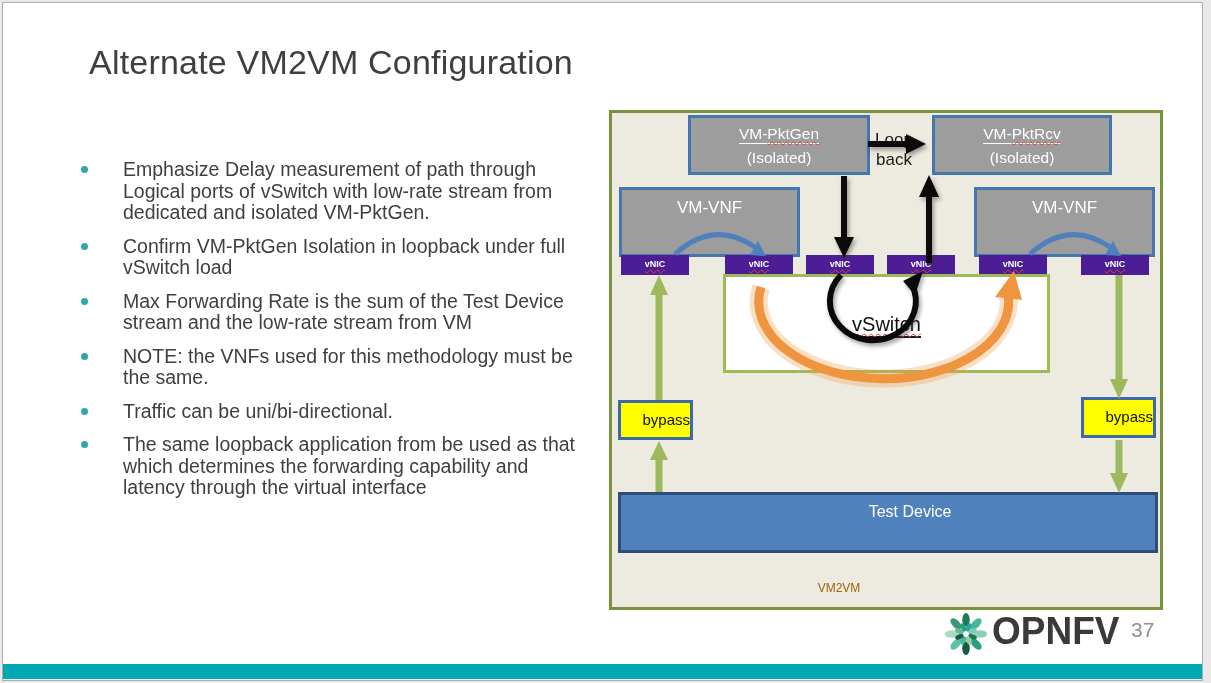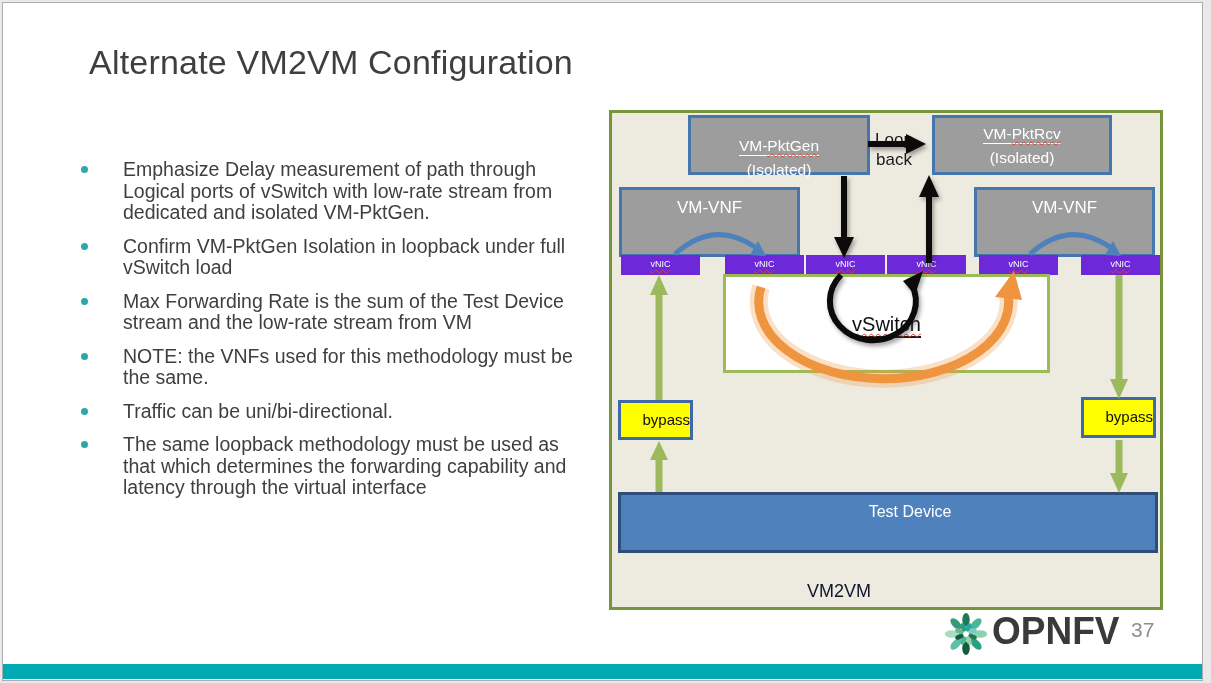--- a/index.html
+++ b/index.html
@@ -31,48 +31,48 @@
   }
   
   .diagram{
     position:absolute;left:606px;top:107px;width:554px;height:500px;
     background:#edebdf;border:3px solid #77933c;box-sizing:border-box;
   }
   .dbox{position:absolute;box-sizing:border-box;text-align:center;}
   .graybox{
     background:#9d9d9d;border:3px solid #4576ad;color:#ffffff;
   }
-  .pktgen{left:76px;top:2px;width:182px;height:60px;font-size:15.5px;line-height:24px;padding-top:16px;}
+  .pktgen{left:76px;top:2px;width:182px;height:60px;font-size:15.5px;line-height:24px;padding-top:4px;}
   .pktrcv{left:308px;top:2px;width:180px;height:60px;font-size:15.5px;line-height:24px;padding-top:4px;margin-left:12px;}
   .loop-label{left:250px;top:17px;width:64px;font-size:17px;color:#1a1a1a;}
   .vnf-left{left:7px;top:74px;width:181px;height:70px;font-size:17px;padding-top:8px;}
   .vnf-right{left:362px;top:74px;width:181px;height:70px;font-size:17px;padding-top:8px;}
   .vnic{
-    top:142px;width:79px;height:20px;background:#6d28d9;color:#ffffff;
-    font-size:9px;font-weight:normal;line-height:19px;
+    top:142px;width:68px;height:20px;background:#4c1d95;color:#ffffff;
+    font-size:9px;font-weight:bold;line-height:19px;
   }
   .vswitch{
     left:111px;top:161px;width:327px;height:99px;background:#ffffff;
     border:3px solid #9bbb59;
   }
   .vswitch-label{
     margin-top:36px;display:inline-block;font-size:20px;color:#111111;
     border-bottom:2px solid #1a1a1a;padding-bottom:0px;
   }
   .bypass{
     background:#ffff00;border:3px solid #3e68a8;color:#111111;
     font-size:15px;line-height:34px;text-align:right;
   }
   .bypass-left{left:6px;top:287px;width:75px;height:40px;}
   .bypass-right{left:469px;top:284px;width:75px;height:41px;}
   .testdevice{
     left:6px;top:379px;width:540px;height:61px;background:#4f81bd;
     border:3px solid #2e4e79;color:#ffffff;font-size:16px;line-height:25px;padding-top:4px;padding-left:44px;
   }
-  .vm2vm{left:127px;top:468px;width:200px;font-size:18px;color:#0f172a;}
+  .vm2vm{left:127px;top:468px;width:200px;font-size:12px;color:#a16207;}
   
   .uw{border-bottom:1.5px solid #ffffff;padding-bottom:1px;}
   
   .sp{
     text-decoration-line:underline;text-decoration-style:wavy;
     text-decoration-color:#e23b2e;text-decoration-thickness:1px;
     text-underline-offset:2px;
   }
   .overlay{position:absolute;left:0;top:0;width:554px;height:500px;pointer-events:none;}
   .shadow{filter:drop-shadow(2px 3px 2px rgba(50,50,50,0.45));}
@@ -93,21 +93,21 @@
 <div class="slide">
 
   <div class="title">Alternate VM2VM Configuration</div>
 
   <ul class="bullets">
     <li><span class="dot"></span><span>Emphasize Delay measurement of path through Logical ports of vSwitch with low-rate stream from dedicated and isolated VM-PktGen.</span></li>
     <li><span class="dot"></span><span>Confirm VM-PktGen Isolation in loopback under full vSwitch load</span></li>
     <li><span class="dot"></span><span>Max Forwarding Rate is the sum of the Test Device stream and the low-rate stream from VM</span></li>
     <li><span class="dot"></span><span>NOTE: the VNFs used for this methodology must be the same.</span></li>
     <li><span class="dot"></span><span>Traffic can be uni/bi-directional.</span></li>
-    <li><span class="dot"></span><span>The same loopback methodology must be used as that which determines the forwarding capability and latency through the virtual interface</span></li>
+    <li><span class="dot"></span><span>The same loopback application from be used as that which determines the forwarding capability and latency through the virtual interface</span></li>
   </ul>
 
   <div class="diagram">
 
     <div class="dbox graybox pktgen">
       <div><span class="uw"><span>VM-</span><span class="sp">PktGen</span></span></div>
       <div>(Isolated)</div>
     </div>
 
     <div class="dbox loop-label">Loop back</div>

